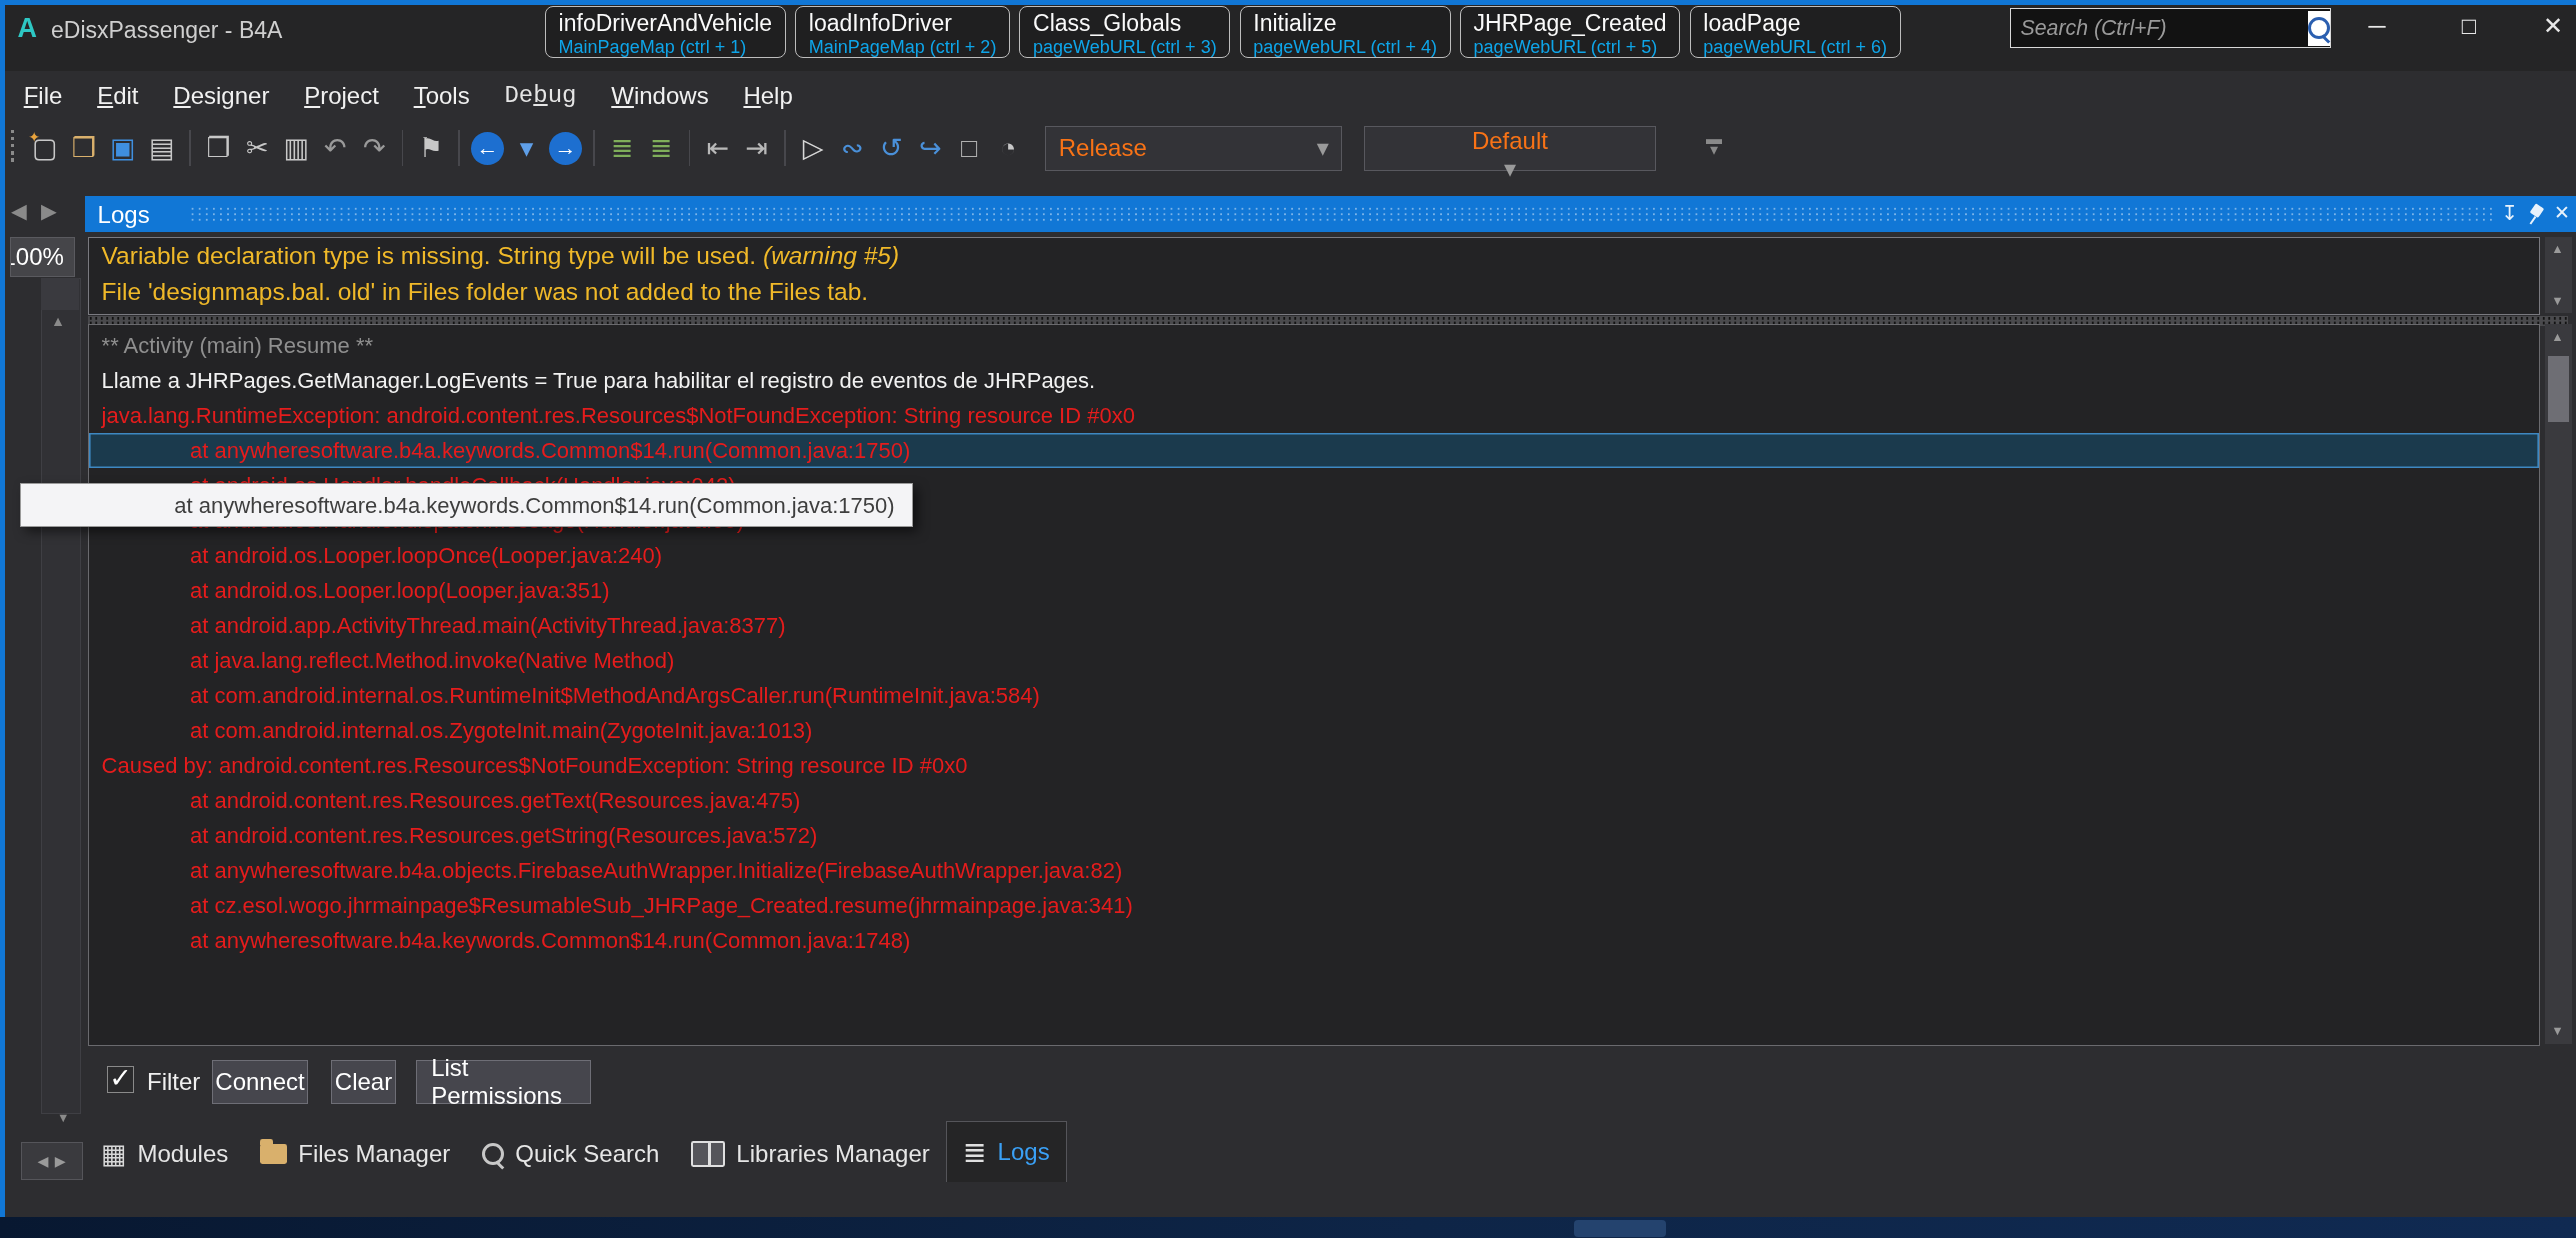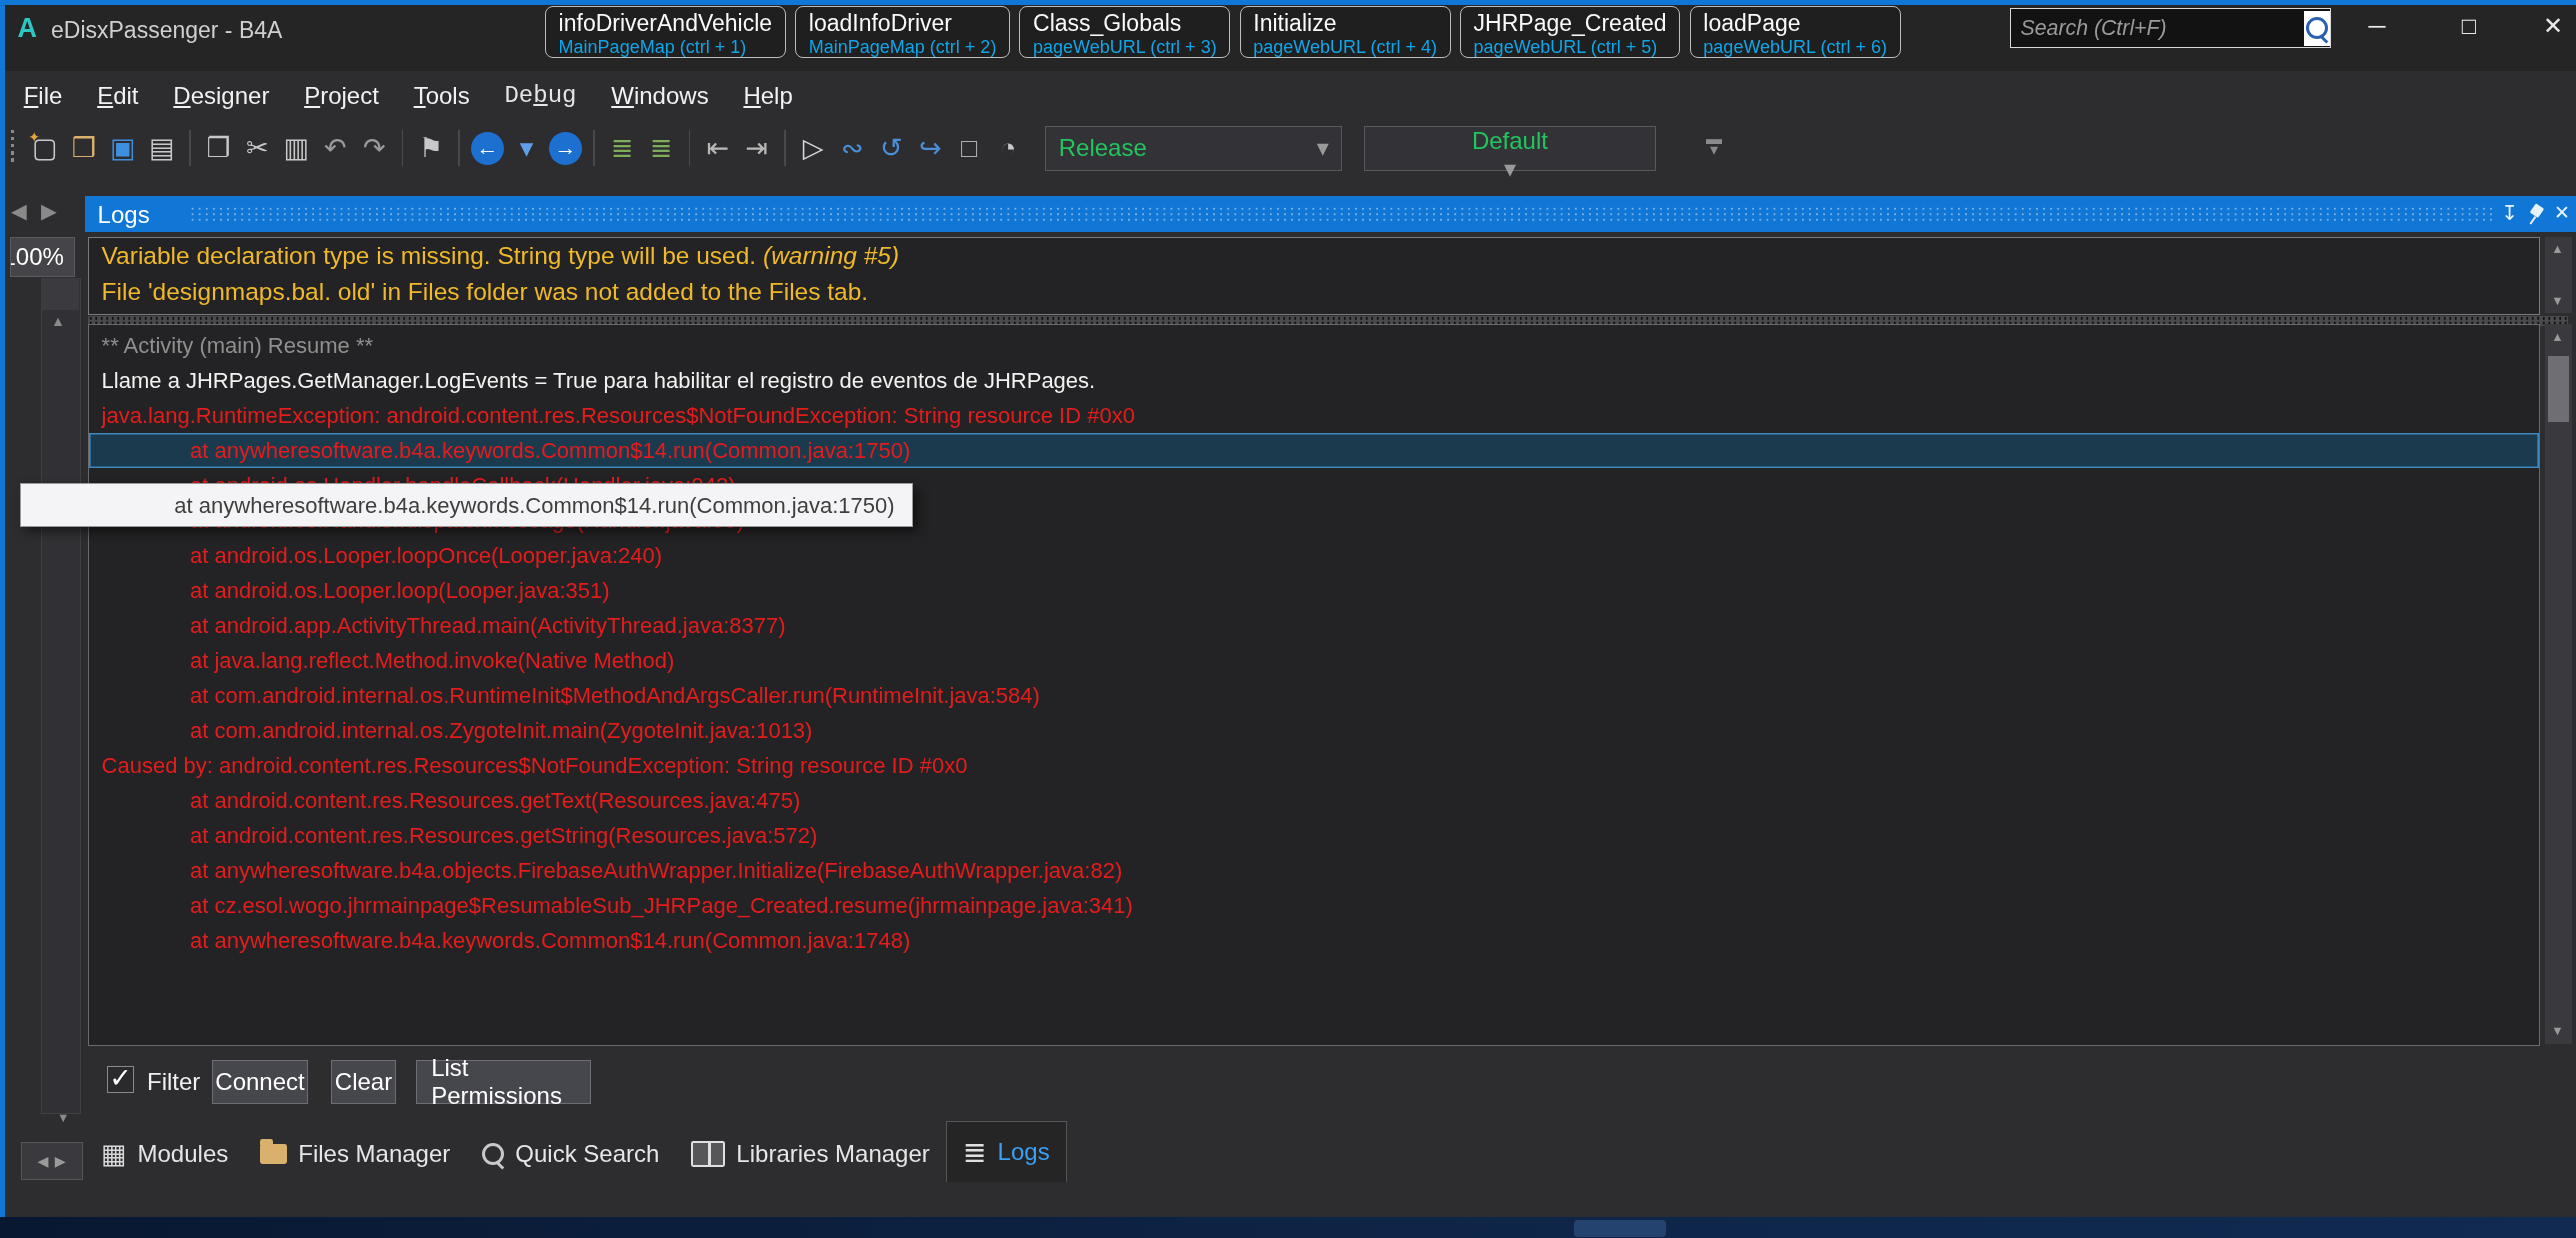--- a/index.html
+++ b/index.html
@@ -15,21 +15,21 @@
   .apptitle{left:51px;top:17.4px;font-size:23px;color:#cfcfcf;}
 
   .quick-tabs{left:545px;top:6.3px;display:flex;gap:9.5px;}
   .qtab{background:#1f1f20;border:1.6px solid #bdbdbd;border-radius:8px;height:47px;overflow:hidden;
         padding:3.2px 12.6px 0 12.6px;}
   .qtab .l1{font-size:23px;color:#fafafa;white-space:nowrap;}
   .qtab .l2{font-size:18px;color:#0ea5e9;white-space:nowrap;margin-top:0;}
 
   .search-wrap{left:2010px;top:8px;width:319px;height:38px;background:#121212;border:1.6px solid #d8d8d8;
                display:flex;align-items:center;}
-  .search-input{flex:1;background:transparent;border:none;outline:none;color:#e8e8e8;
+  .search-input{flex:1;background:transparent;border:none;outline:none;color:#e8e8e8;font-style:italic;
                 font-size:21.3px;padding:0 9.5px;font-family:"Liberation Sans","DejaVu Sans",sans-serif;}
   .search-input::placeholder{color:#9a9a9a;font-style:italic;}
   .search-btn{width:46px;height:35px;background:#ffffff;display:flex;align-items:center;justify-content:center;}
   .mag-icon{position:relative;width:16px;height:16px;border:3.2px solid #2b5fb0;border-radius:50%;display:inline-block;}
   .mag-icon::after{content:"";position:absolute;width:3.2px;height:9.5px;background:#2b5fb0;left:12.6px;top:14.2px;
                    transform:rotate(-45deg);}
   .mag-gray{border-color:#c8c8c8;}
   .mag-gray::after{background:#c8c8c8;}
 
   .winbtn{top:9.5px;width:46px;height:32px;color:#e8e8e8;font-size:24px;display:flex;align-items:center;
@@ -46,21 +46,21 @@
   .drag-dots{width:4.7px;height:36px;margin:0 11px 0 6.3px;
      background:repeating-linear-gradient(#8a8a8a 0 3.2px,transparent 3.2px 7.1px);width:3.2px;}
   .tico{width:39px;height:41px;display:flex;align-items:center;justify-content:center;font-size:27px;
         position:relative;}
   .tico .badge{position:absolute;left:3.2px;top:1.6px;font-size:14.2px;}
   .tico.circ{font-size:22px;}
   .tico.circ .g{width:33px;height:33px;border-radius:50%;background:#1d6fd0;color:#fff;display:flex;
                 align-items:center;justify-content:center;}
   .tsep{width:1.6px;height:36px;background:#47474c;margin:0 8px;}
   .combo{height:43px;background:#333337;border:1.6px solid #58585e;display:flex;align-items:center;
-         justify-content:space-between;padding:0 12.6px;font-size:24px;color:#22c55e;}
+         justify-content:space-between;padding:0 12.6px;font-size:24px;color:#f97316;}
   .gl-caret::before{content:"▾";color:#9a9a9a;}
   .overflow-btn{left:1706px;top:133px;color:#8a8a8a;font-size:16px;line-height:11px;text-align:center;}
 
   
   .side-arrows{left:11px;top:199px;font-size:20.5px;color:#8a8a8a;display:flex;gap:14.2px;}
   .gl-left::before{content:"◀";} .gl-right::before{content:"▶";}
   .gl-up::before{content:"▲";} .gl-down::before{content:"▼";}
   .zoom-box{left:9.5px;top:237px;width:63px;height:38px;background:#454549;border:0.8px solid #5a5a5f;
             overflow:hidden;display:flex;align-items:center;}
   .zoom-box span{font-size:24px;color:#fff;margin-left:-8px;white-space:nowrap;}

